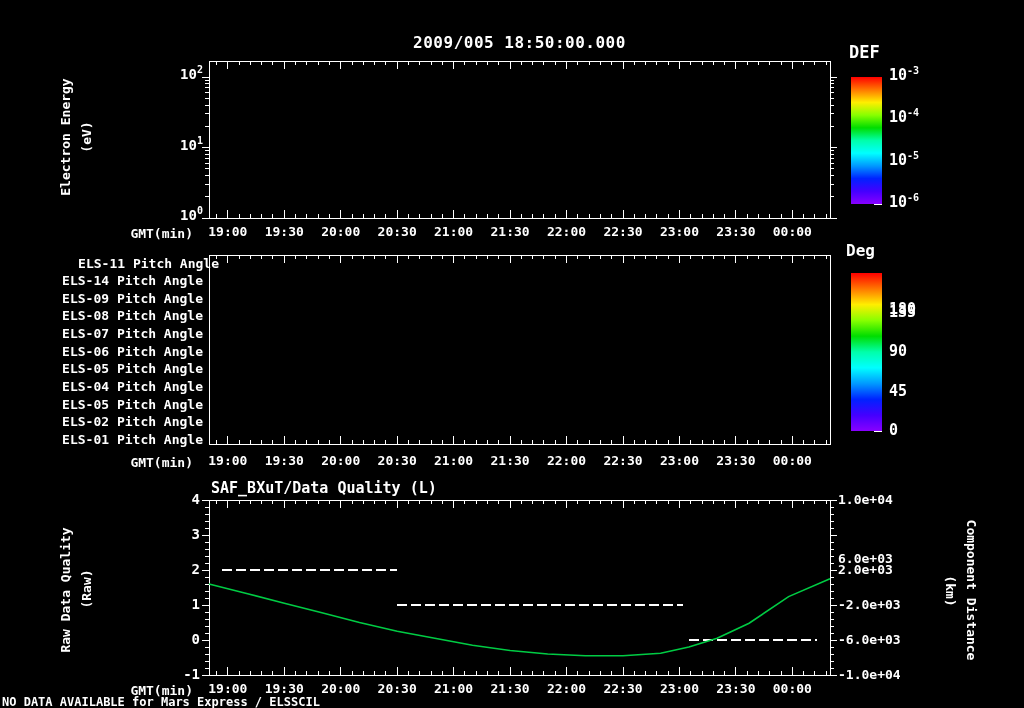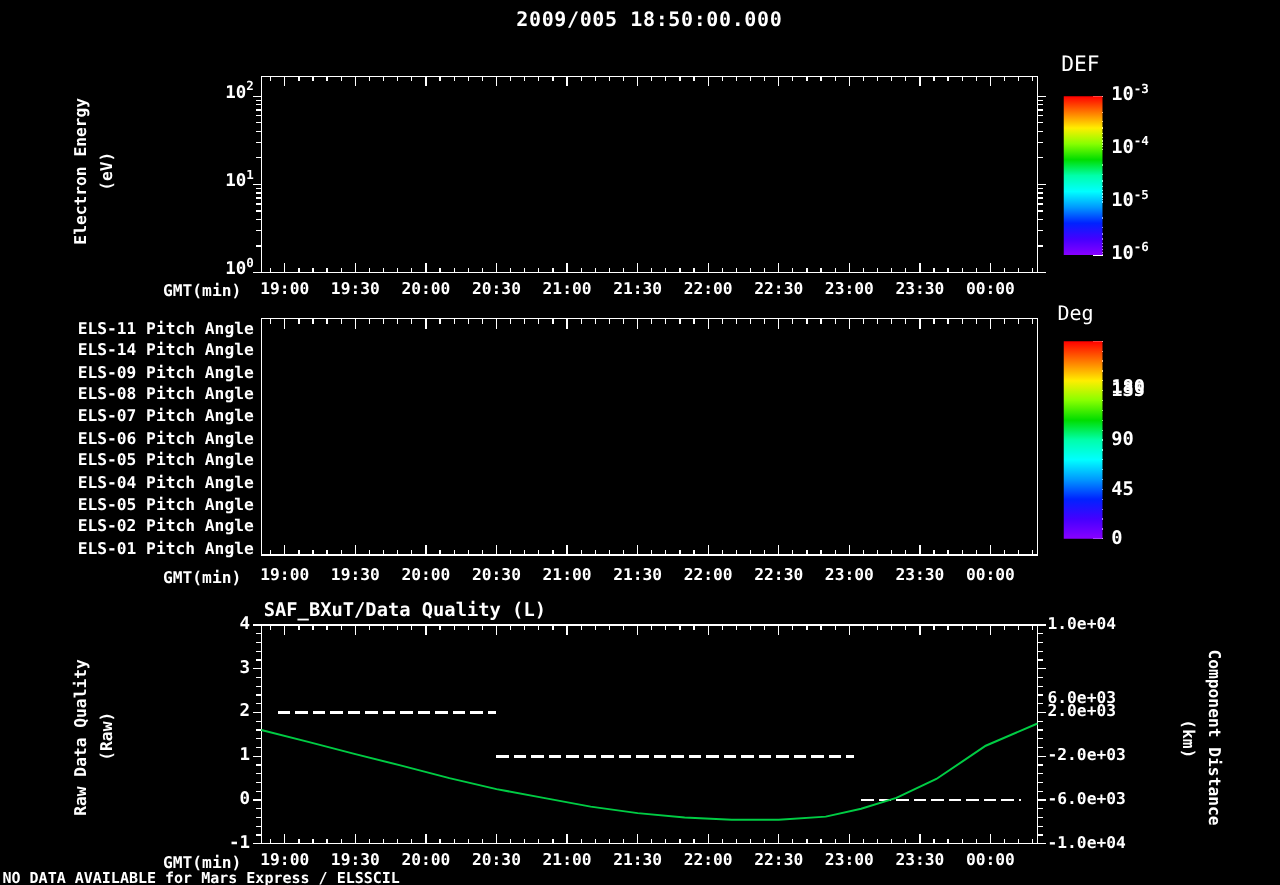--- a/index.html
+++ b/index.html
@@ -3,34 +3,34 @@
 <meta charset="utf-8">
 <style>
   html,body{margin:0;padding:0;}
   body{background:var(--bg,#000);}
   #screen{
     position:relative;width:1024px;height:708px;overflow:hidden;
     background:var(--bg,#000);color:var(--fg,#fff);
     font-family:"DejaVu Sans Mono","Liberation Mono",monospace;
   }
   .t1,.t2{position:absolute;left:209px;width:621px;text-align:center;
-    font-size:16px;font-weight:bold;letter-spacing:.5px;white-space:pre;}
+    font-size:16px;font-weight:bold;letter-spacing:.5px;white-space:pre;margin-top:27px;}
   .t1{top:6px;}
   .t2{top:28px;}
   #chart-svg{position:absolute;left:0;top:0;}
   .tl{position:absolute;color:var(--fg,#fff);font-weight:bold;font-size:13px;
     line-height:14px;white-space:pre;}
   .rot{position:absolute;white-space:nowrap;font-size:13px;font-weight:bold;
     transform:translate(-50%,-50%) rotate(-90deg);}
   .rotr{position:absolute;white-space:nowrap;font-size:13px;font-weight:bold;
     transform:translate(-50%,-50%) rotate(90deg);}
   .cbar{position:absolute;left:851px;width:31px;}
   #cb-def{top:77px;height:127px;}
   #cb-deg{top:273px;height:158px;}
-  .cbtitle{position:absolute;font-weight:normal;color:var(--fg,#fff);}
+  .cbtitle{position:absolute;font-weight:bold;color:var(--fg,#fff);}
   #def-title{left:849px;top:42px;font-size:17px;}
   #deg-title{left:846px;top:241px;font-size:16px;}
   #p3titleL{position:absolute;left:211px;top:479px;font-size:15px;font-weight:bold;white-space:pre;}
   #p3titleR{position:absolute;left:209px;width:621px;top:479px;text-align:right;
     font-size:15px;font-weight:bold;color:var(--green,#0c4);white-space:pre;}
   #footer-msg{position:absolute;left:2px;top:695px;font-size:12px;font-weight:bold;white-space:pre;}
   .gmt{position:absolute;text-align:right;width:110px;font-size:13px;font-weight:bold;}
   sup{font-size:10px;line-height:0;}
 </style>
 </head>
@@ -542,21 +542,21 @@
       <span class="tl" style="left: 367.182px; top: 225px; width: 60px; text-align: center;">20:30</span>
       <span class="tl" style="left: 423.636px; top: 225px; width: 60px; text-align: center;">21:00</span>
       <span class="tl" style="left: 480.091px; top: 225px; width: 60px; text-align: center;">21:30</span>
       <span class="tl" style="left: 536.545px; top: 225px; width: 60px; text-align: center;">22:00</span>
       <span class="tl" style="left: 593px; top: 225px; width: 60px; text-align: center;">22:30</span>
       <span class="tl" style="left: 649.455px; top: 225px; width: 60px; text-align: center;">23:00</span>
       <span class="tl" style="left: 705.909px; top: 225px; width: 60px; text-align: center;">23:30</span>
       <span class="tl" style="left: 762.364px; top: 225px; width: 60px; text-align: center;">00:00</span>
     </div>
   <div id="els-labels">
-      <span class="tl" style="left: 48px; top: 256.5px; width: 155px; text-align: right;">ELS-11 Pitch Angle</span>
+      <span class="tl" style="left: 64px; top: 256.5px; width: 155px; text-align: right;">ELS-11 Pitch Angle</span>
       <span class="tl" style="left: 48px; top: 274.1px; width: 155px; text-align: right;">ELS-14 Pitch Angle</span>
       <span class="tl" style="left: 48px; top: 291.8px; width: 155px; text-align: right;">ELS-09 Pitch Angle</span>
       <span class="tl" style="left: 48px; top: 309.4px; width: 155px; text-align: right;">ELS-08 Pitch Angle</span>
       <span class="tl" style="left: 48px; top: 327.1px; width: 155px; text-align: right;">ELS-07 Pitch Angle</span>
       <span class="tl" style="left: 48px; top: 344.8px; width: 155px; text-align: right;">ELS-06 Pitch Angle</span>
       <span class="tl" style="left: 48px; top: 362.4px; width: 155px; text-align: right;">ELS-05 Pitch Angle</span>
       <span class="tl" style="left: 48px; top: 380px; width: 155px; text-align: right;">ELS-04 Pitch Angle</span>
       <span class="tl" style="left: 48px; top: 397.7px; width: 155px; text-align: right;">ELS-05 Pitch Angle</span>
       <span class="tl" style="left: 48px; top: 415.4px; width: 155px; text-align: right;">ELS-02 Pitch Angle</span>
       <span class="tl" style="left: 48px; top: 433px; width: 155px; text-align: right;">ELS-01 Pitch Angle</span>

